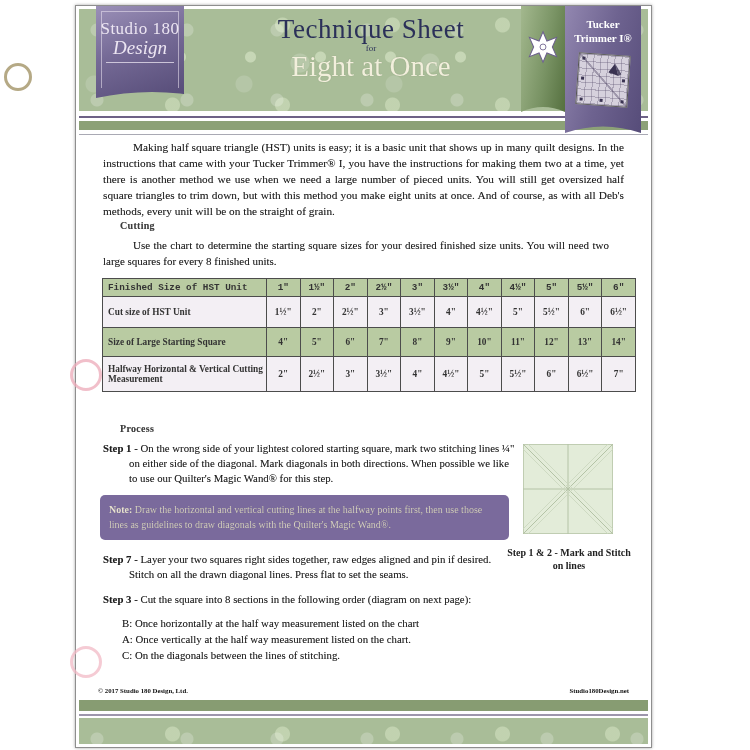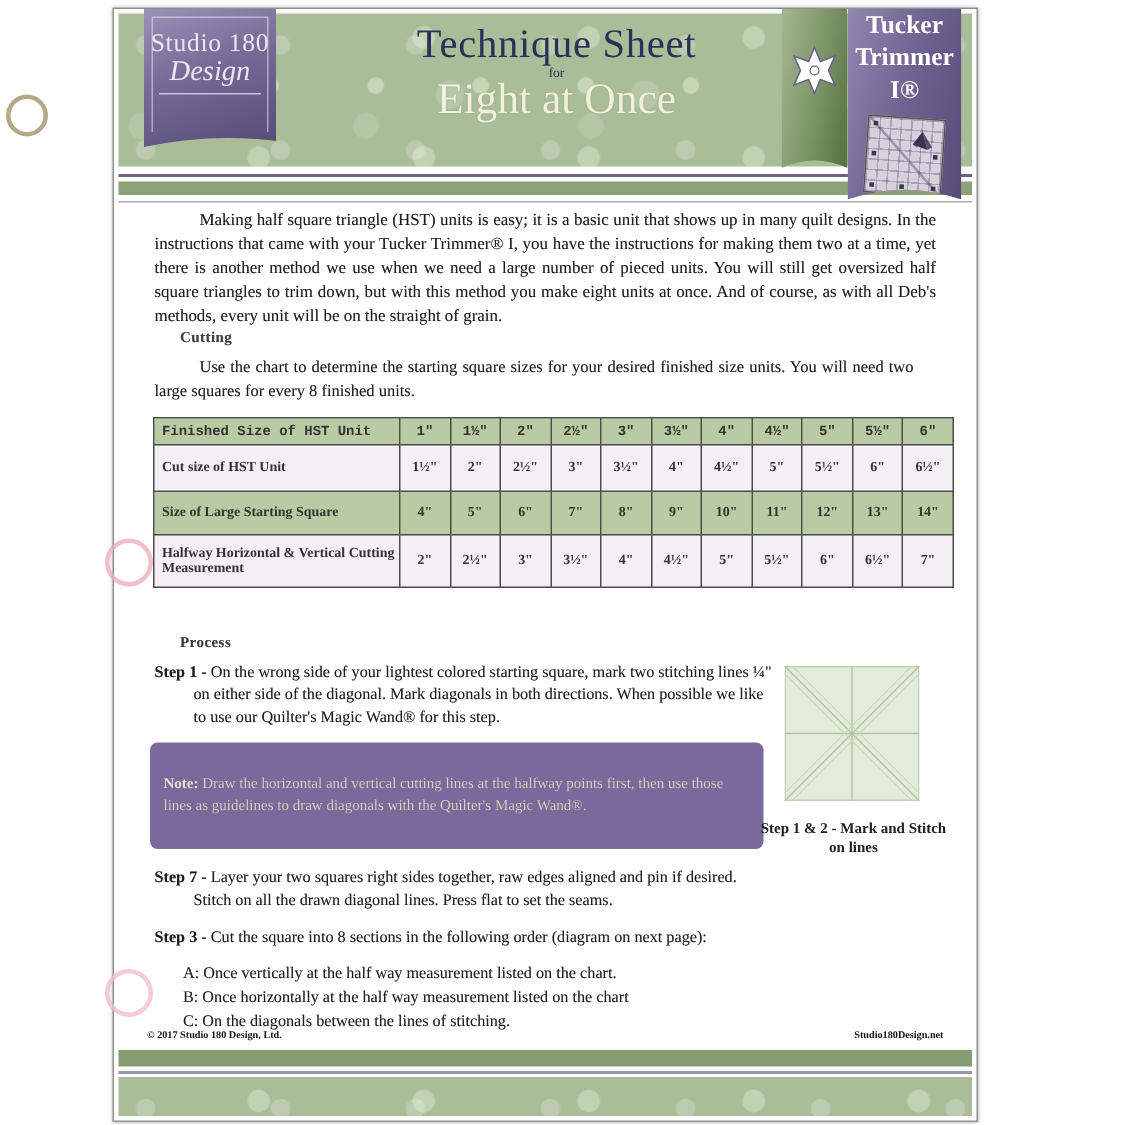--- a/index.html
+++ b/index.html
@@ -33,21 +33,21 @@
   .title-for{font-size:9px;color:#2b3059;margin-top:-2px;}
   .title-line2{font-size:29px;color:#f2efdc;margin-top:-3px;text-shadow:0 0 1px rgba(80,100,70,.4);}
 
   .star-ribbon{position:absolute;left:445px;top:0;width:44px;height:106px;z-index:2;
     background:linear-gradient(100deg,#a3b88e 0%,#7a9465 55%,#55703f 100%);
     clip-path:path('M0,0 H44 V106 Q22,96 0,106 Z');text-align:center;}
   .star-ribbon svg{margin-top:24px;}
   .tucker-ribbon{position:absolute;left:489px;top:0;width:76px;height:127px;z-index:4;
     background:linear-gradient(105deg,#9287b0 0%,#6e6390 50%,#564c79 100%);
     clip-path:path('M0,0 H76 V127 Q38,114 0,127 Z');text-align:center;color:#ffffff;}
-  .tucker-label{font-size:17px;font-weight:bold;line-height:1.25;margin-top:0;}
+  .tucker-label{font-size:11px;font-weight:bold;line-height:1.25;margin-top:12px;}
   .ruler{width:50px;height:50px;margin:8px auto 0;background:#d6d1dd;border:1px solid #555;
     position:relative;transform:rotate(4deg);
     background-image:
       repeating-linear-gradient(0deg, rgba(90,80,110,.35) 0 1px, transparent 1px 7px),
       repeating-linear-gradient(90deg, rgba(90,80,110,.35) 0 1px, transparent 1px 7px),
       linear-gradient(45deg, transparent 48.5%, rgba(90,80,110,.45) 49% 51%, transparent 51.5%);}
 
   .body-text{color:#1d1d1d;text-shadow:0 0 .4px rgba(0,0,0,.35);}
   .intro{position:absolute;left:27px;right:27px;top:133px;font-size:11.3px;line-height:1.42;
     text-align:justify;text-indent:30px;}
@@ -63,21 +63,21 @@
   .row-green td{background:#b9cba2;}
   .row-light td{background:#f3eff4;}
   .cut-table tr.r0{height:18px;font-family:Liberation Mono, monospace;} .cut-table tr.r1{height:31px;}
   .cut-table tr.r2{height:29px;} .cut-table tr.r3{height:35px;}
 
   .process-col{position:absolute;left:27px;top:435px;width:414px;font-size:10.8px;line-height:1.4;}
   .step{padding-left:26px;text-indent:-26px;margin-bottom:9px;}
   .step-label{font-weight:bold;}
   .substep{margin-left:19px;margin-bottom:1px;}
   .note-box{background:#7a6a9c;border-radius:5px;color:#d9d3c6;font-size:10px;line-height:1.45;
-    padding:21px 9px;margin:3px 8px 12px -3px;}
+    padding:8px 9px;margin:3px 8px 12px -3px;}
   .note-box b{color:#e9e3d3;font-weight:bold;}
 
   .diagram{position:absolute;left:447px;top:438px;width:90px;height:90px;}
   .diagram-caption{position:absolute;left:430px;top:540px;width:126px;text-align:center;
     font-size:10px;font-weight:bold;line-height:1.3;color:#222;}
 
   .footer-left{position:absolute;left:22px;top:681px;font-size:6.8px;font-weight:bold;color:#111;}
   .footer-right{position:absolute;right:22px;top:681px;font-size:6.8px;font-weight:bold;color:#111;}
   .bottom-bar{position:absolute;left:3px;right:3px;top:694px;height:11px;background:#879c72;}
   .bottom-line{position:absolute;left:3px;right:3px;top:708px;height:2px;background:#9d96ab;}
@@ -202,22 +202,22 @@
         </tr>
       </tbody>
   </table>
 
   <div class="section-heading" style="top:417px;">Process</div>
   <div class="process-col body-text">
       <div class="step"><span class="step-label">Step 1 - </span>On the wrong side of your lightest colored starting square, mark two stitching lines ¼" on either side of the diagonal.  Mark diagonals in both directions. When possible we like to use our Quilter's Magic Wand® for this step.</div>
       <div class="note-box"><b>Note:</b> Draw the horizontal and vertical cutting lines at the halfway points first, then use those lines as guidelines to draw diagonals with the Quilter's Magic Wand®.</div>
       <div class="step"><span class="step-label">Step 7 - </span>Layer your two squares right sides together, raw edges aligned and pin if desired. Stitch on all the drawn diagonal lines.  Press flat to set the seams.</div>
       <div class="step"><span class="step-label">Step 3 - </span>Cut the square into 8 sections in the following order (diagram on next page):</div>
+      <div class="substep">B: Once horizontally at the half way measurement listed on the chart</div>
       <div class="substep">A: Once vertically at the half way measurement listed on the chart.</div>
-      <div class="substep">B: Once horizontally at the half way measurement listed on the chart</div>
       <div class="substep">C: On the diagonals between the lines of stitching.</div>
     </div>
 
   <svg class="diagram" viewBox="0 0 90 90">
     <rect x="0.5" y="0.5" width="89" height="89" fill="#e3ecd9" stroke="#c0cdb2"></rect>
     <g stroke="#b4c3a6" stroke-width="1">
       <line x1="0" y1="0" x2="90" y2="90"></line>
         <line x1="90" y1="0" x2="0" y2="90"></line>
       <line x1="45" y1="0" x2="45" y2="90"></line>
         <line x1="0" y1="45" x2="90" y2="45"></line>

